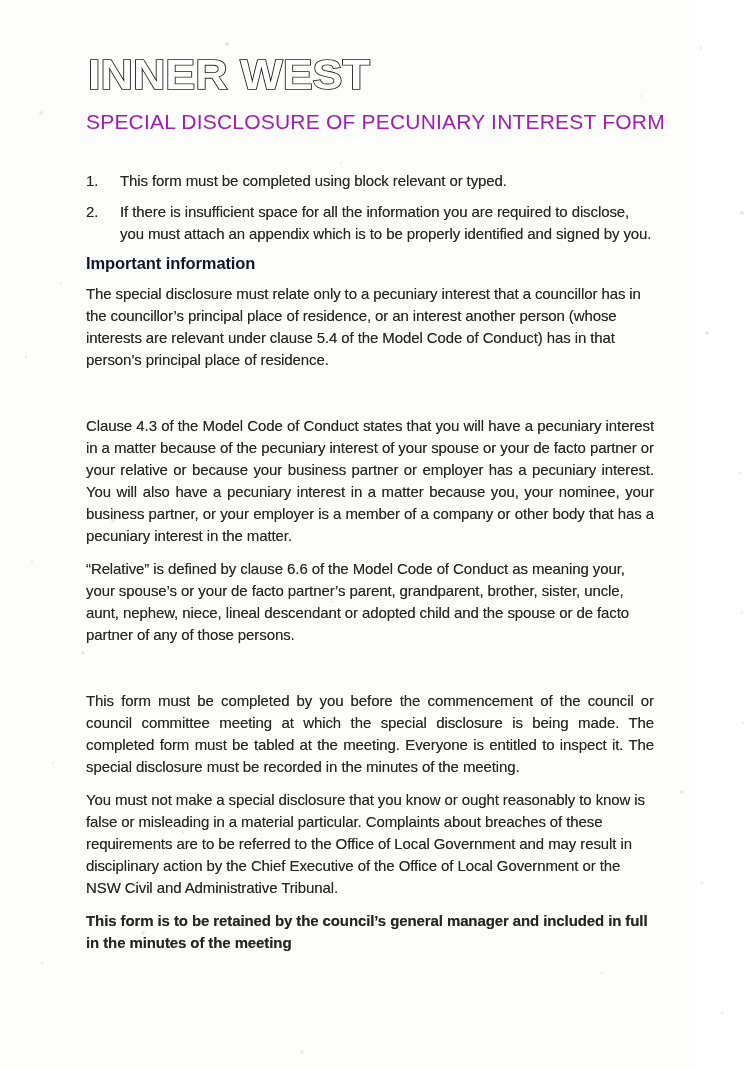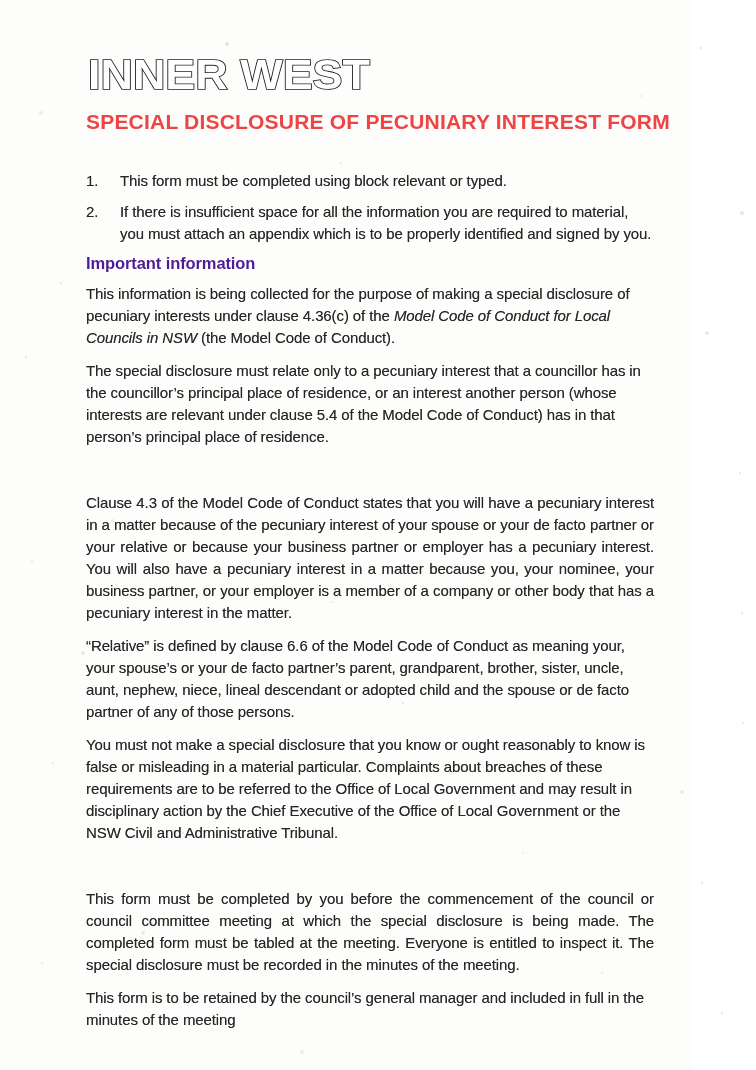--- a/index.html
+++ b/index.html
@@ -42,47 +42,47 @@
     font-family: "Liberation Sans", sans-serif;
     font-weight: bold;
     fill: #ffffff;
     stroke: #1c1c1c;
     stroke-width: 1.7px;
     paint-order: stroke fill;
   }
   h1.title {
     margin: 0 0 36px 0;
     font-size: 21px;
-    font-weight: bold;
+    font-weight: normal;
     letter-spacing: 0.2px;
-    color: #ef4444;
+    color: #a21caf;
     white-space: nowrap;
   }
   .body-text, .list-item {
     font-size: 15px;
     line-height: 22px;
     letter-spacing: -0.1px;
     color: #262626;
     text-shadow: 0 0 0.4px rgba(38,38,38,0.55);
   }
   .list { margin: 0 0 8px 0; }
   .list-item { display: flex; margin-bottom: 9px; }
   .list-num { width: 34px; flex: 0 0 34px; }
   .list-body { flex: 1; }
   h2.section-heading {
     margin: 8px 0 10px 0;
     font-size: 16.5px;
     font-weight: bold;
-    color: #4c1d95;
+    color: #0f172a;
     letter-spacing: -0.1px;
   }
   p.body-text { margin: 0 0 11px 0; }
   p.justified { text-align: justify; text-align-last: left; margin-top: 44px; }
   .italic { font-style: italic; }
-  p.retention-note { margin-bottom: 0; }
+  p.retention-note { margin-bottom: 0; font-weight: bold; }
 </style>
 </head>
 <body>
 
 <div class="page">
   <div class="noise"></div>
 
   <div class="content">
 
     <svg class="logo" width="290" height="50" viewBox="0 0 290 50" aria-hidden="true">
@@ -91,34 +91,33 @@
 
     <h1 class="title">SPECIAL DISCLOSURE OF PECUNIARY INTEREST FORM</h1>
 
     <div class="list">
       <div class="list-item">
         <span class="list-num">1.</span>
         <span class="list-body">This form must be completed using block relevant or typed.</span>
       </div>
       <div class="list-item">
         <span class="list-num">2.</span>
-        <span class="list-body">If there is insufficient space for all the information you are required to material, you must attach an appendix which is to be properly identified and signed by you.</span>
+        <span class="list-body">If there is insufficient space for all the information you are required to disclose, you must attach an appendix which is to be properly identified and signed by you.</span>
       </div>
     </div>
 
     <h2 class="section-heading">Important information</h2>
 
-    <p class="body-text"><span>This information is being collected for the purpose of making a special disclosure of pecuniary interests under clause 4.36(c) of the </span><span class="italic">Model Code of Conduct for Local Councils in NSW</span><span> (the Model Code of Conduct).</span></p>
 
     <p class="body-text">The special disclosure must relate only to a pecuniary interest that a councillor has in the councillor’s principal place of residence, or an interest another person (whose interests are relevant under clause 5.4 of the Model Code of Conduct) has in that person’s principal place of residence.</p>
 
     <p class="body-text justified">Clause 4.3 of the Model Code of Conduct states that you will have a pecuniary interest in a matter because of the pecuniary interest of your spouse or your de facto partner or your relative or because your business partner or employer has a pecuniary interest. You will also have a pecuniary interest in a matter because you, your nominee, your business partner, or your employer is a member of a company or other body that has a pecuniary interest in the matter.</p>
 
     <p class="body-text">“Relative” is defined by clause 6.6 of the Model Code of Conduct as meaning your, your spouse’s or your de facto partner’s parent, grandparent, brother, sister, uncle, aunt, nephew, niece, lineal descendant or adopted child and the spouse or de facto partner of any of those persons.</p>
 
+    <p class="body-text justified">This form must be completed by you before the commencement of the council or council committee meeting at which the special disclosure is being made. The completed form must be tabled at the meeting. Everyone is entitled to inspect it. The special disclosure must be recorded in the minutes of the meeting.</p>
+
     <p class="body-text">You must not make a special disclosure that you know or ought reasonably to know is false or misleading in a material particular. Complaints about breaches of these requirements are to be referred to the Office of Local Government and may result in disciplinary action by the Chief Executive of the Office of Local Government or the NSW Civil and Administrative Tribunal.</p>
-
-    <p class="body-text justified">This form must be completed by you before the commencement of the council or council committee meeting at which the special disclosure is being made. The completed form must be tabled at the meeting. Everyone is entitled to inspect it. The special disclosure must be recorded in the minutes of the meeting.</p>
 
     <p class="body-text retention-note">This form is to be retained by the council’s general manager and included in full in the minutes of the meeting</p>
 
   </div>
 </div>
 
 </body></html>

